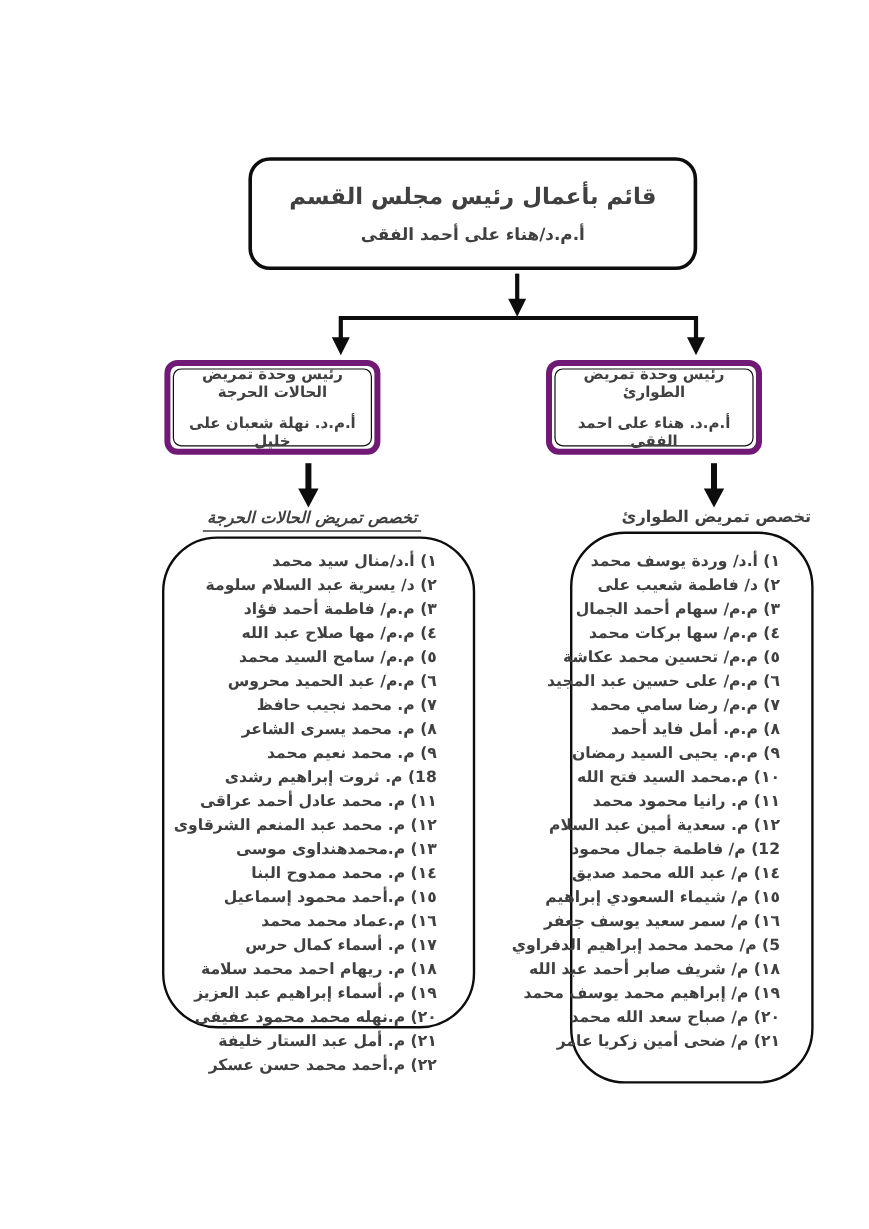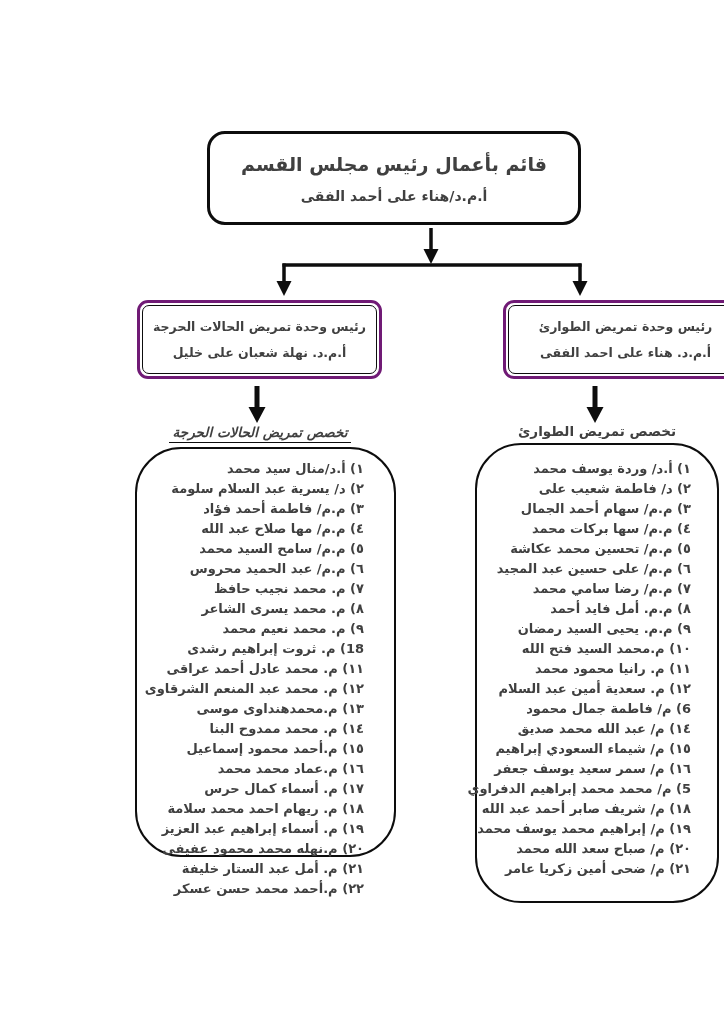--- a/index.html
+++ b/index.html
@@ -12,47 +12,47 @@
   .root-box{
     position:absolute;left:180px;top:131px;width:374px;height:94px;
     border:3px solid #0d0d0d;border-radius:18px;box-sizing:border-box;
     display:flex;flex-direction:column;align-items:center;justify-content:center;
     gap:13px;text-align:center;direction:rtl;
   }
   .root-title{font-size:19px;font-weight:700;letter-spacing:.2px;}
   .root-name{font-size:14px;font-weight:700;}
   
   .branch-box{
-    position:absolute;width:245px;height:79px;border:3px solid #701a75;
+    position:absolute;width:180px;height:79px;border:5px solid #701a75;
     border-radius:11px;box-sizing:border-box;
   }
   .branch-box .inner{
     position:absolute;inset:2px;border:1px solid #0d0d0d;border-radius:7px;
     display:flex;flex-direction:column;align-items:center;justify-content:center;
     gap:11px;text-align:center;direction:rtl;
   }
   .branch-box.left{left:110px;top:300px;}
-  .branch-box.right{left:476px;top:300px;padding-left:40px;}
+  .branch-box.right{left:428px;top:300px;padding-left:40px;}
   .branch-title{font-size:12.5px;font-weight:700;}
   .branch-name{font-size:12.5px;font-weight:700;}
   
   .section-label{
     position:absolute;width:240px;text-align:center;direction:rtl;
     font-size:13.5px;font-weight:700;
   }
   .section-label.left{left:113px;top:424px;font-style:italic;}
   .section-label.right{left:450px;top:423px;}
   .section-label .u{border-bottom:1.6px solid #0d0d0d;padding:0 4px 2px 4px;}
   
   .list-box{
     position:absolute;border:2.5px solid #0d0d0d;border-radius:46px;
     box-sizing:border-box;direction:rtl;
   }
   .list-box.left{left:108px;top:447px;width:261px;height:410px;}
-  .list-box.right{left:448px;top:443px;width:244px;height:460px;}
+  .list-box.right{left:448px;top:443px;width:203px;height:460px;}
   .list-box .list{padding:10px 30px 0 8px;}
   .list-box.right .list{padding:14px 26px 0 6px;}
   .member{
     font-size:13px;font-weight:700;line-height:20px;white-space:nowrap;
     text-align:right;
   }
 </style>
 </head>
 <body>
 
@@ -148,21 +148,21 @@
         <div class="member">٣) م.م/ سهام أحمد الجمال</div>
         <div class="member">٤) م.م/ سها بركات محمد</div>
         <div class="member">٥) م.م/ تحسين محمد عكاشة</div>
         <div class="member">٦) م.م/ على حسين عبد المجيد</div>
         <div class="member">٧) م.م/ رضا سامي محمد</div>
         <div class="member">٨) م.م. أمل فايد أحمد</div>
         <div class="member">٩) م.م. يحيى السيد رمضان</div>
         <div class="member">١٠) م.محمد السيد فتح الله</div>
         <div class="member">١١) م. رانيا محمود محمد</div>
         <div class="member">١٢) م. سعدية أمين عبد السلام</div>
-        <div class="member">6) م/ فاطمة جمال محمود</div>
+        <div class="member">12) م/ فاطمة جمال محمود</div>
         <div class="member">١٤) م/ عبد الله محمد صديق</div>
         <div class="member">١٥) م/ شيماء السعودي إبراهيم</div>
         <div class="member">١٦) م/ سمر سعيد يوسف جعفر</div>
         <div class="member">5) م/ محمد محمد إبراهيم الدفراوي</div>
         <div class="member">١٨) م/ شريف صابر أحمد عبد الله</div>
         <div class="member">١٩) م/ إبراهيم محمد يوسف محمد</div>
         <div class="member">٢٠) م/ صباح سعد الله محمد</div>
         <div class="member">٢١) م/ ضحى أمين زكريا عامر</div>
       </div>
   </div>

